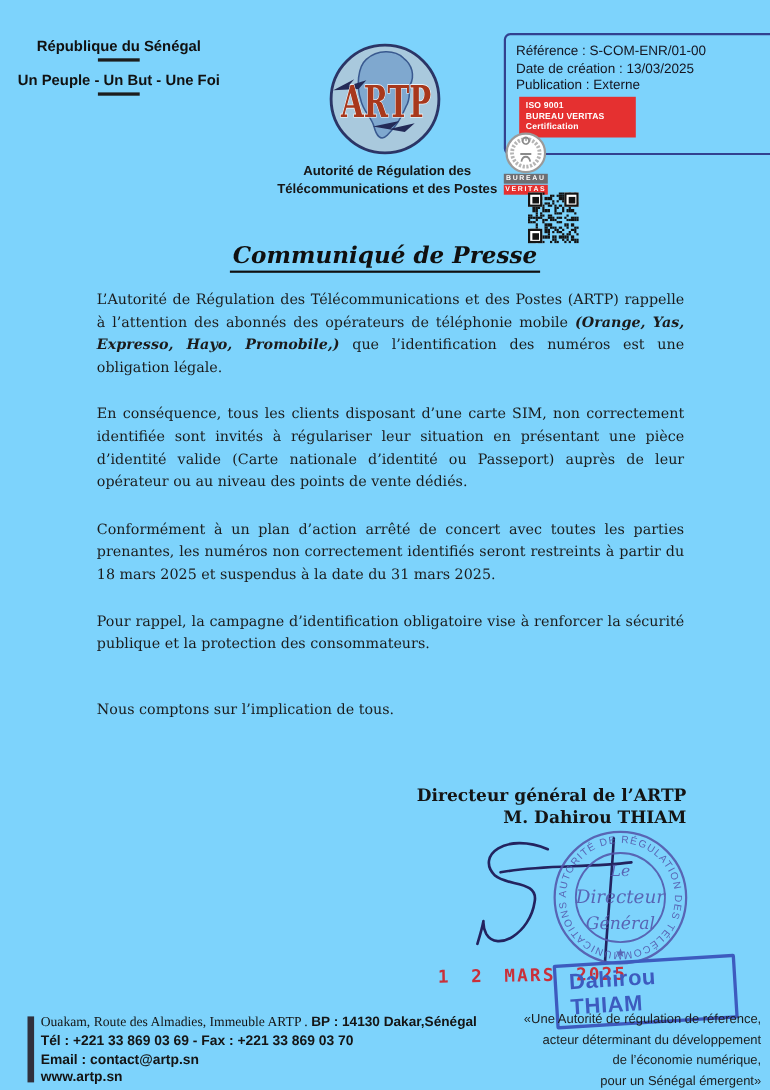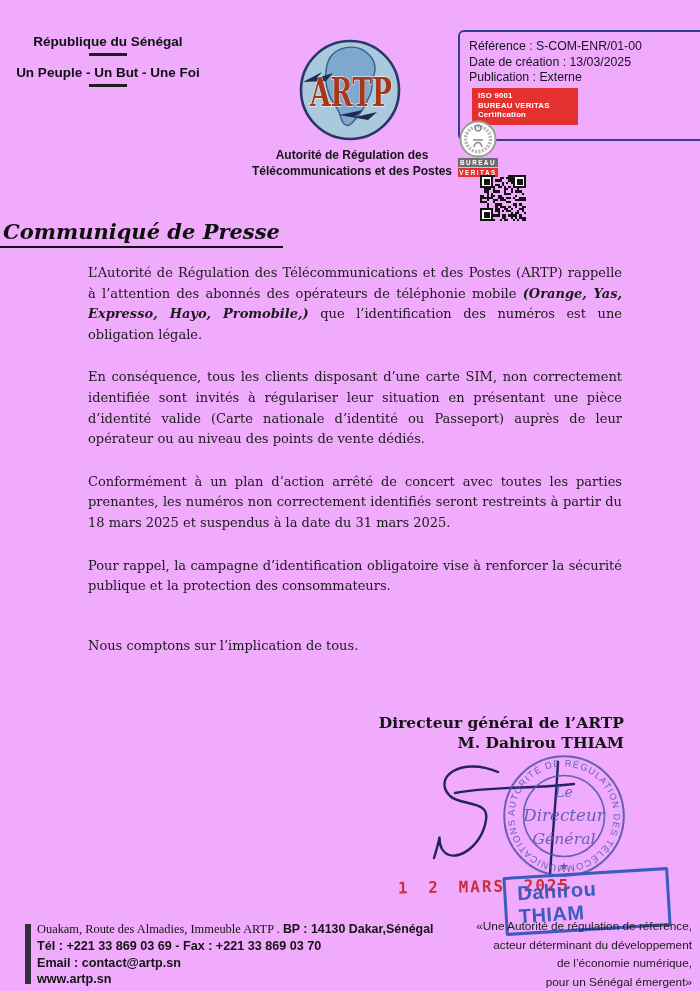--- a/index.html
+++ b/index.html
@@ -1,16 +1,16 @@
 <!DOCTYPE html>
 <html><head>
 <meta charset="utf-8">
 <style>
   html,body{margin:0;padding:0;background:#888;}
-  .page{position:relative;width:700px;height:991px;background:#f0abfc;margin:0 auto;
+  .page{position:relative;width:700px;height:991px;background:#7dd3fc;margin:0 auto;
         font-family:"Liberation Sans",sans-serif;color:#1b1b1b;overflow:hidden;}
 
   
   .hdr-left{position:absolute;left:12px;top:34px;width:192px;text-align:center;}
   .hdr-left .line{font-weight:bold;font-size:13.5px;color:#111;}
   .hdr-left .rule{width:38px;height:3px;background:#1d1d1d;margin:4px auto 9px;}
 
   .logo-wrap{position:absolute;left:297px;top:38px;width:106px;height:104px;}
   .org-name{position:absolute;left:228px;top:148px;width:248px;text-align:center;
             font-weight:bold;font-size:12px;line-height:15.5px;color:#161616;}
@@ -31,21 +31,21 @@
   .seal-lbl2{background:#e53030;margin-top:1px;}
   .qr{position:relative;width:46px;height:46px;margin-left:8px;margin-top:-2px;
       display:grid;grid-template-columns:repeat(21,1fr);grid-auto-rows:1fr;}
   .qr i{display:block;}
   .qr i.on{background:#141414;}
   .qr .fnd{position:absolute;width:9px;height:9px;border:2px solid #141414;background:#fff;}
   .qr .fnd::after{content:"";position:absolute;inset:1.5px;background:#141414;}
   .fnd.tl{left:0;top:0}.fnd.tr{right:0;top:0}.fnd.bl{left:0;bottom:0}
 
   
-  .doc-title{position:absolute;left:0;top:219px;width:700px;text-align:left;}
+  .doc-title{position:absolute;left:0;top:219px;width:700px;text-align:center;}
   .doc-title span{display:inline-block;font-family:"DejaVu Serif",serif;
      font-weight:bold;font-style:italic;font-size:21px;color:#101010;
      border-bottom:2.5px solid #101010;padding:0 3px 2px;}
 
   .body-text{position:absolute;left:88px;top:263px;width:534px;
      font-family:"DejaVu Serif",serif;font-size:13px;line-height:20.6px;
      text-align:justify;color:#1b1b1b;}
   .body-text p{margin:0 0 22px 0;}
   .body-text p.last{margin-top:39px;}
   .ops{font-weight:bold;font-style:italic;}

